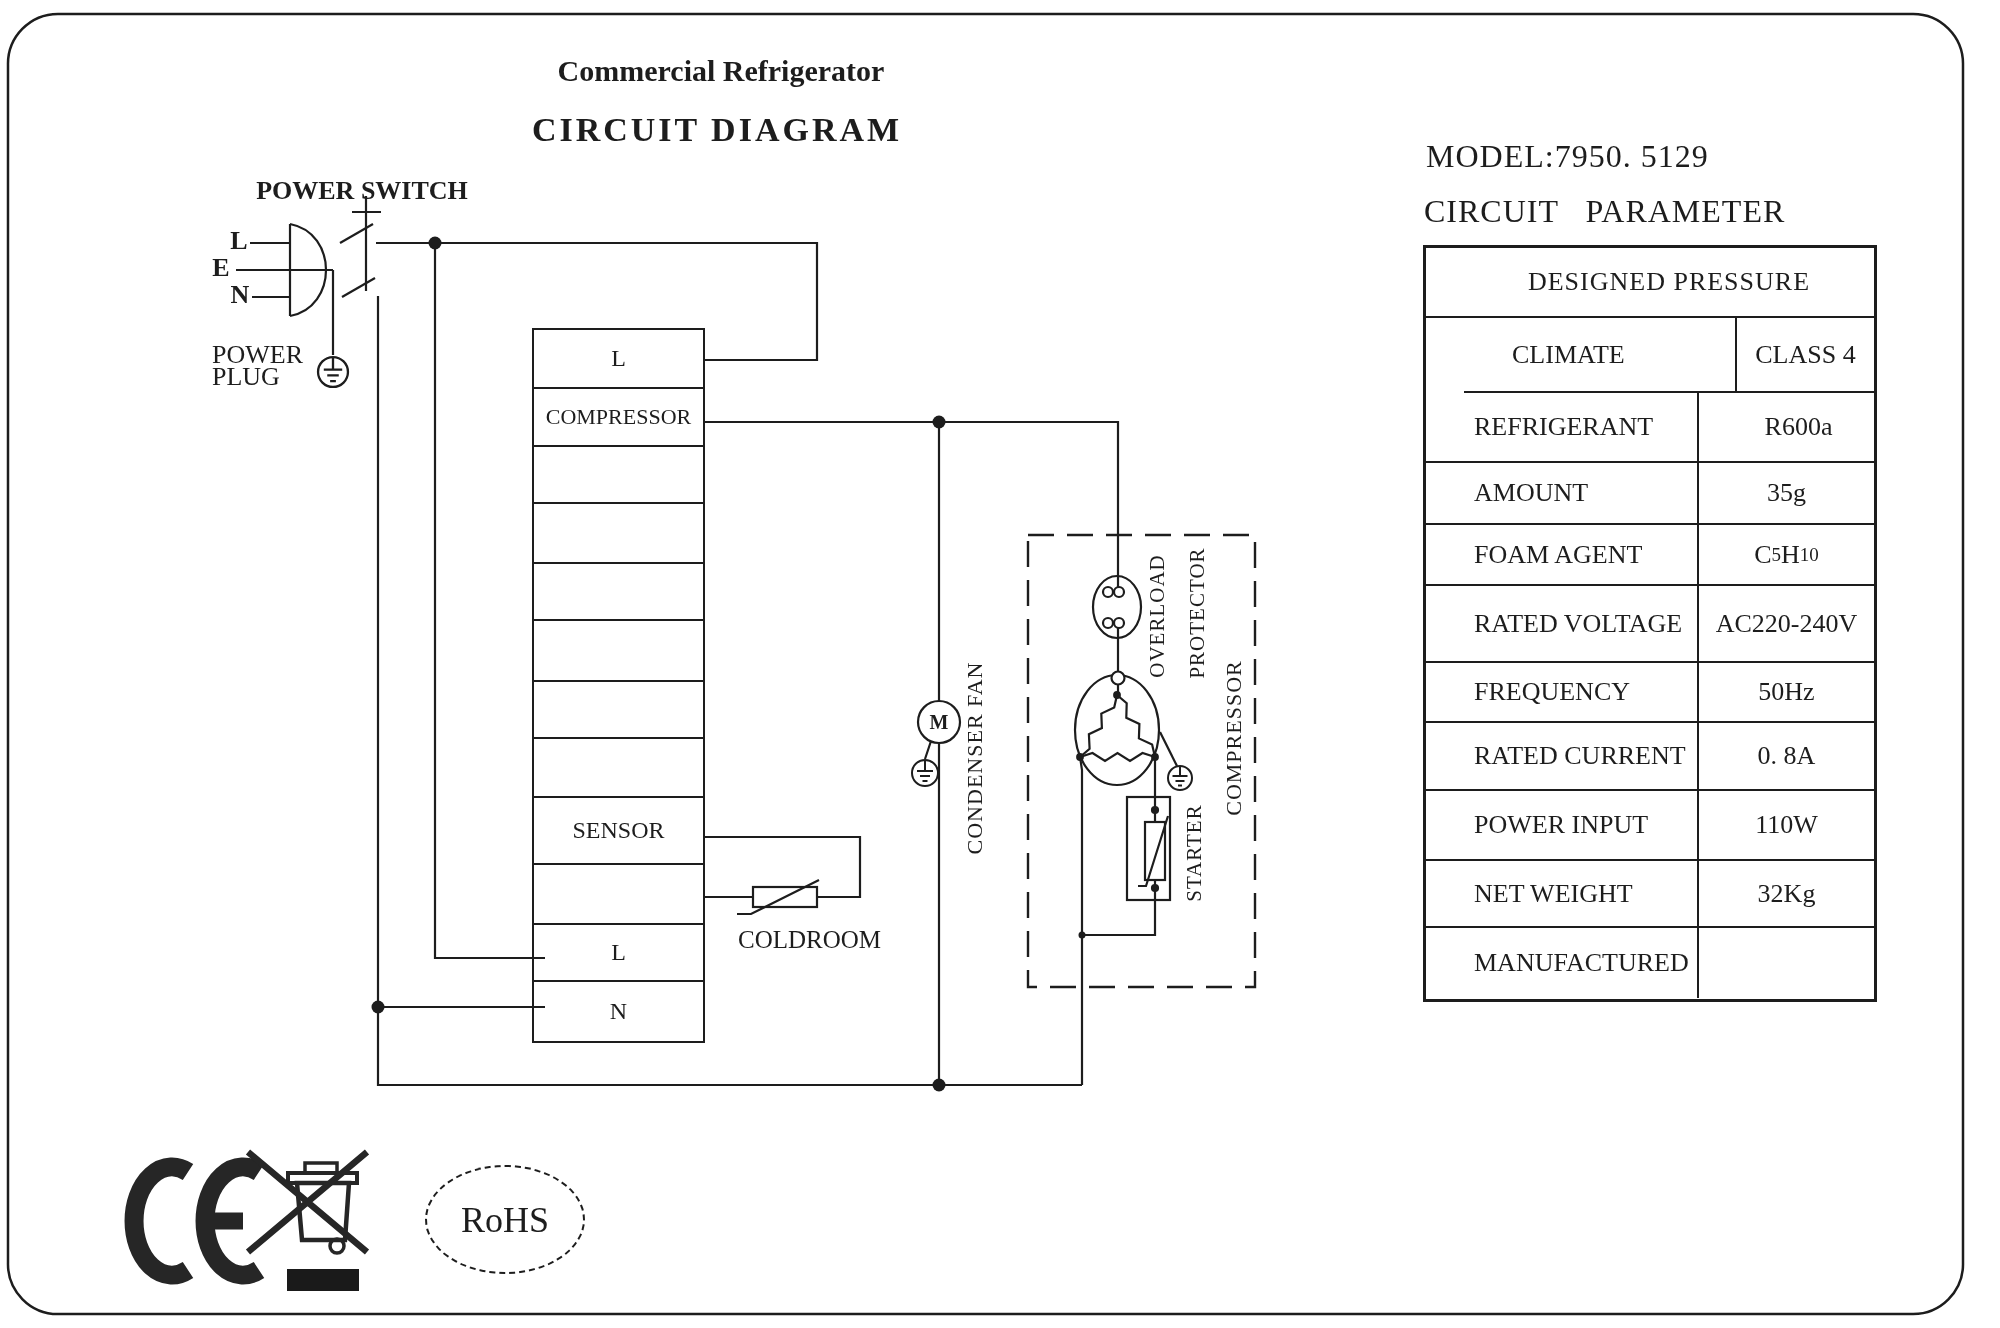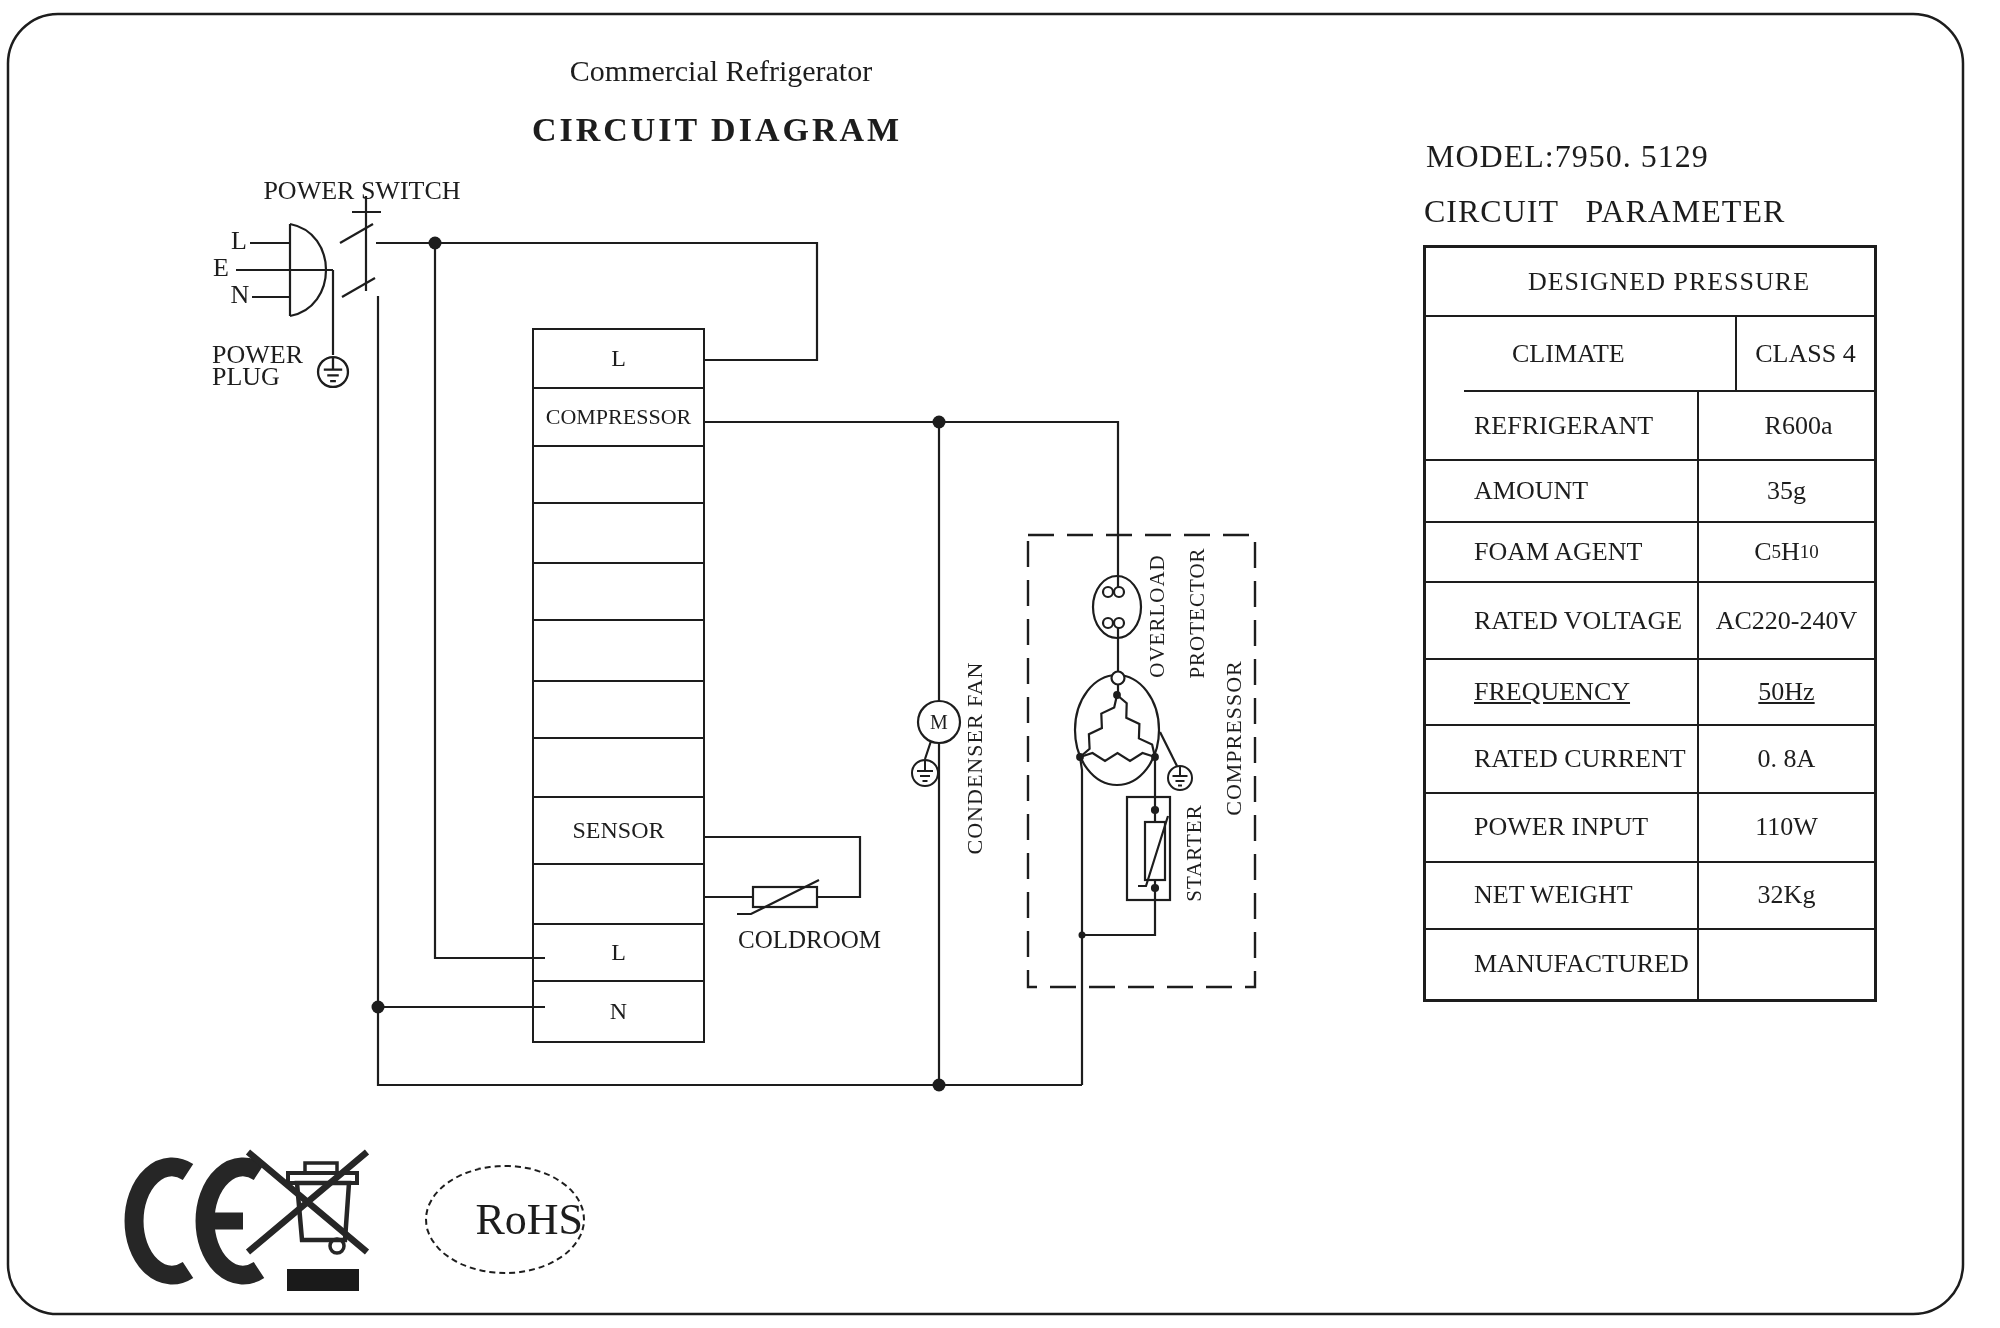--- a/index.html
+++ b/index.html
@@ -1,20 +1,20 @@
 <!DOCTYPE html>
 <html><head>
 <meta charset="utf-8">
 <style>
   html,body{margin:0;padding:0;background:#ffffff;}
   .page{position:relative;width:2000px;height:1328px;background:#ffffff;overflow:hidden;
         font-family:"Liberation Serif", serif;color:#1d1d1d;}
   svg.circuit{position:absolute;left:0;top:0;}
   .t{position:absolute;white-space:nowrap;font-family:"Liberation Serif", serif;color:#1d1d1d;}
-  .c{transform:translate(-50%,-50%);}
+  .c{transform:translate(-50%,-50%);font-weight:bold;}
   .v{transform:translate(-50%,-50%) rotate(-90deg);}
   .title1{font-size:30px;}
   .title2{font-size:34px;font-weight:bold;letter-spacing:3px;}
   .lbl26{font-size:26px;}
   .lbl25{font-size:25px;}
   .lbl21{font-size:21px;letter-spacing:1px;}
   .lbl22{font-size:22px;letter-spacing:1px;}
   .mlabel{font-size:20px;}
   .model-line{font-size:32px;letter-spacing:1px;}
   .technic-line{font-size:32px;word-spacing:18px;letter-spacing:1px;}
@@ -34,21 +34,21 @@
   .trow:last-child{border-bottom:none;}
   .tcell{box-sizing:border-box;display:flex;align-items:center;font-size:26px;}
   .tcell.full{flex:1;justify-content:center;letter-spacing:1px;}
   .tcell.label{width:235px;border-right:2px solid #1d1d1d;padding-left:10px;}
   .tcell.value{flex:1;justify-content:center;}
   .sub{font-size:19px;vertical-align:1px;}
 
   
   .rohs{position:absolute;left:425px;top:1165px;width:160px;height:109px;
       border:2.5px dashed #1d1d1d;border-radius:50%;box-sizing:border-box;
-      display:flex;align-items:center;justify-content:flex-end;font-size:44px;}
+      display:flex;align-items:center;justify-content:center;font-size:36px;}
 </style>
 </head>
 <body>
 
 <div class="page">
 
   <svg class="circuit" width="2000" height="1328" viewBox="0 0 2000 1328">
 
     <path d="M58,14 H1912 A50,50 0 0 1 1963,65 V1263 A50,50 0 0 1 1912,1314 H58 A50,50 0 0 1 8,1263 V65 A50,50 0 0 1 58,14 Z" fill="none" stroke="#1d1d1d" stroke-width="2.5"></path>
 
@@ -211,21 +211,21 @@
           <span>C</span>
           <span class="sub">5</span>
           <span>H</span>
           <span class="sub">10</span>
         </div>
     </div>
     <div class="trow" style="height:77px;">
       <div class="tcell label">RATED VOLTAGE</div>
       <div class="tcell value">AC220-240V</div>
     </div>
-    <div class="trow" style="height:67px;text-decoration:underline;">
+    <div class="trow" style="height:60px;">
       <div class="tcell label">FREQUENCY</div>
       <div class="tcell value">50Hz</div>
     </div>
     <div class="trow" style="height:68px;">
       <div class="tcell label">RATED CURRENT</div>
       <div class="tcell value">0. 8A</div>
     </div>
     <div class="trow" style="height:70px;">
       <div class="tcell label">POWER INPUT</div>
       <div class="tcell value">110W</div>

